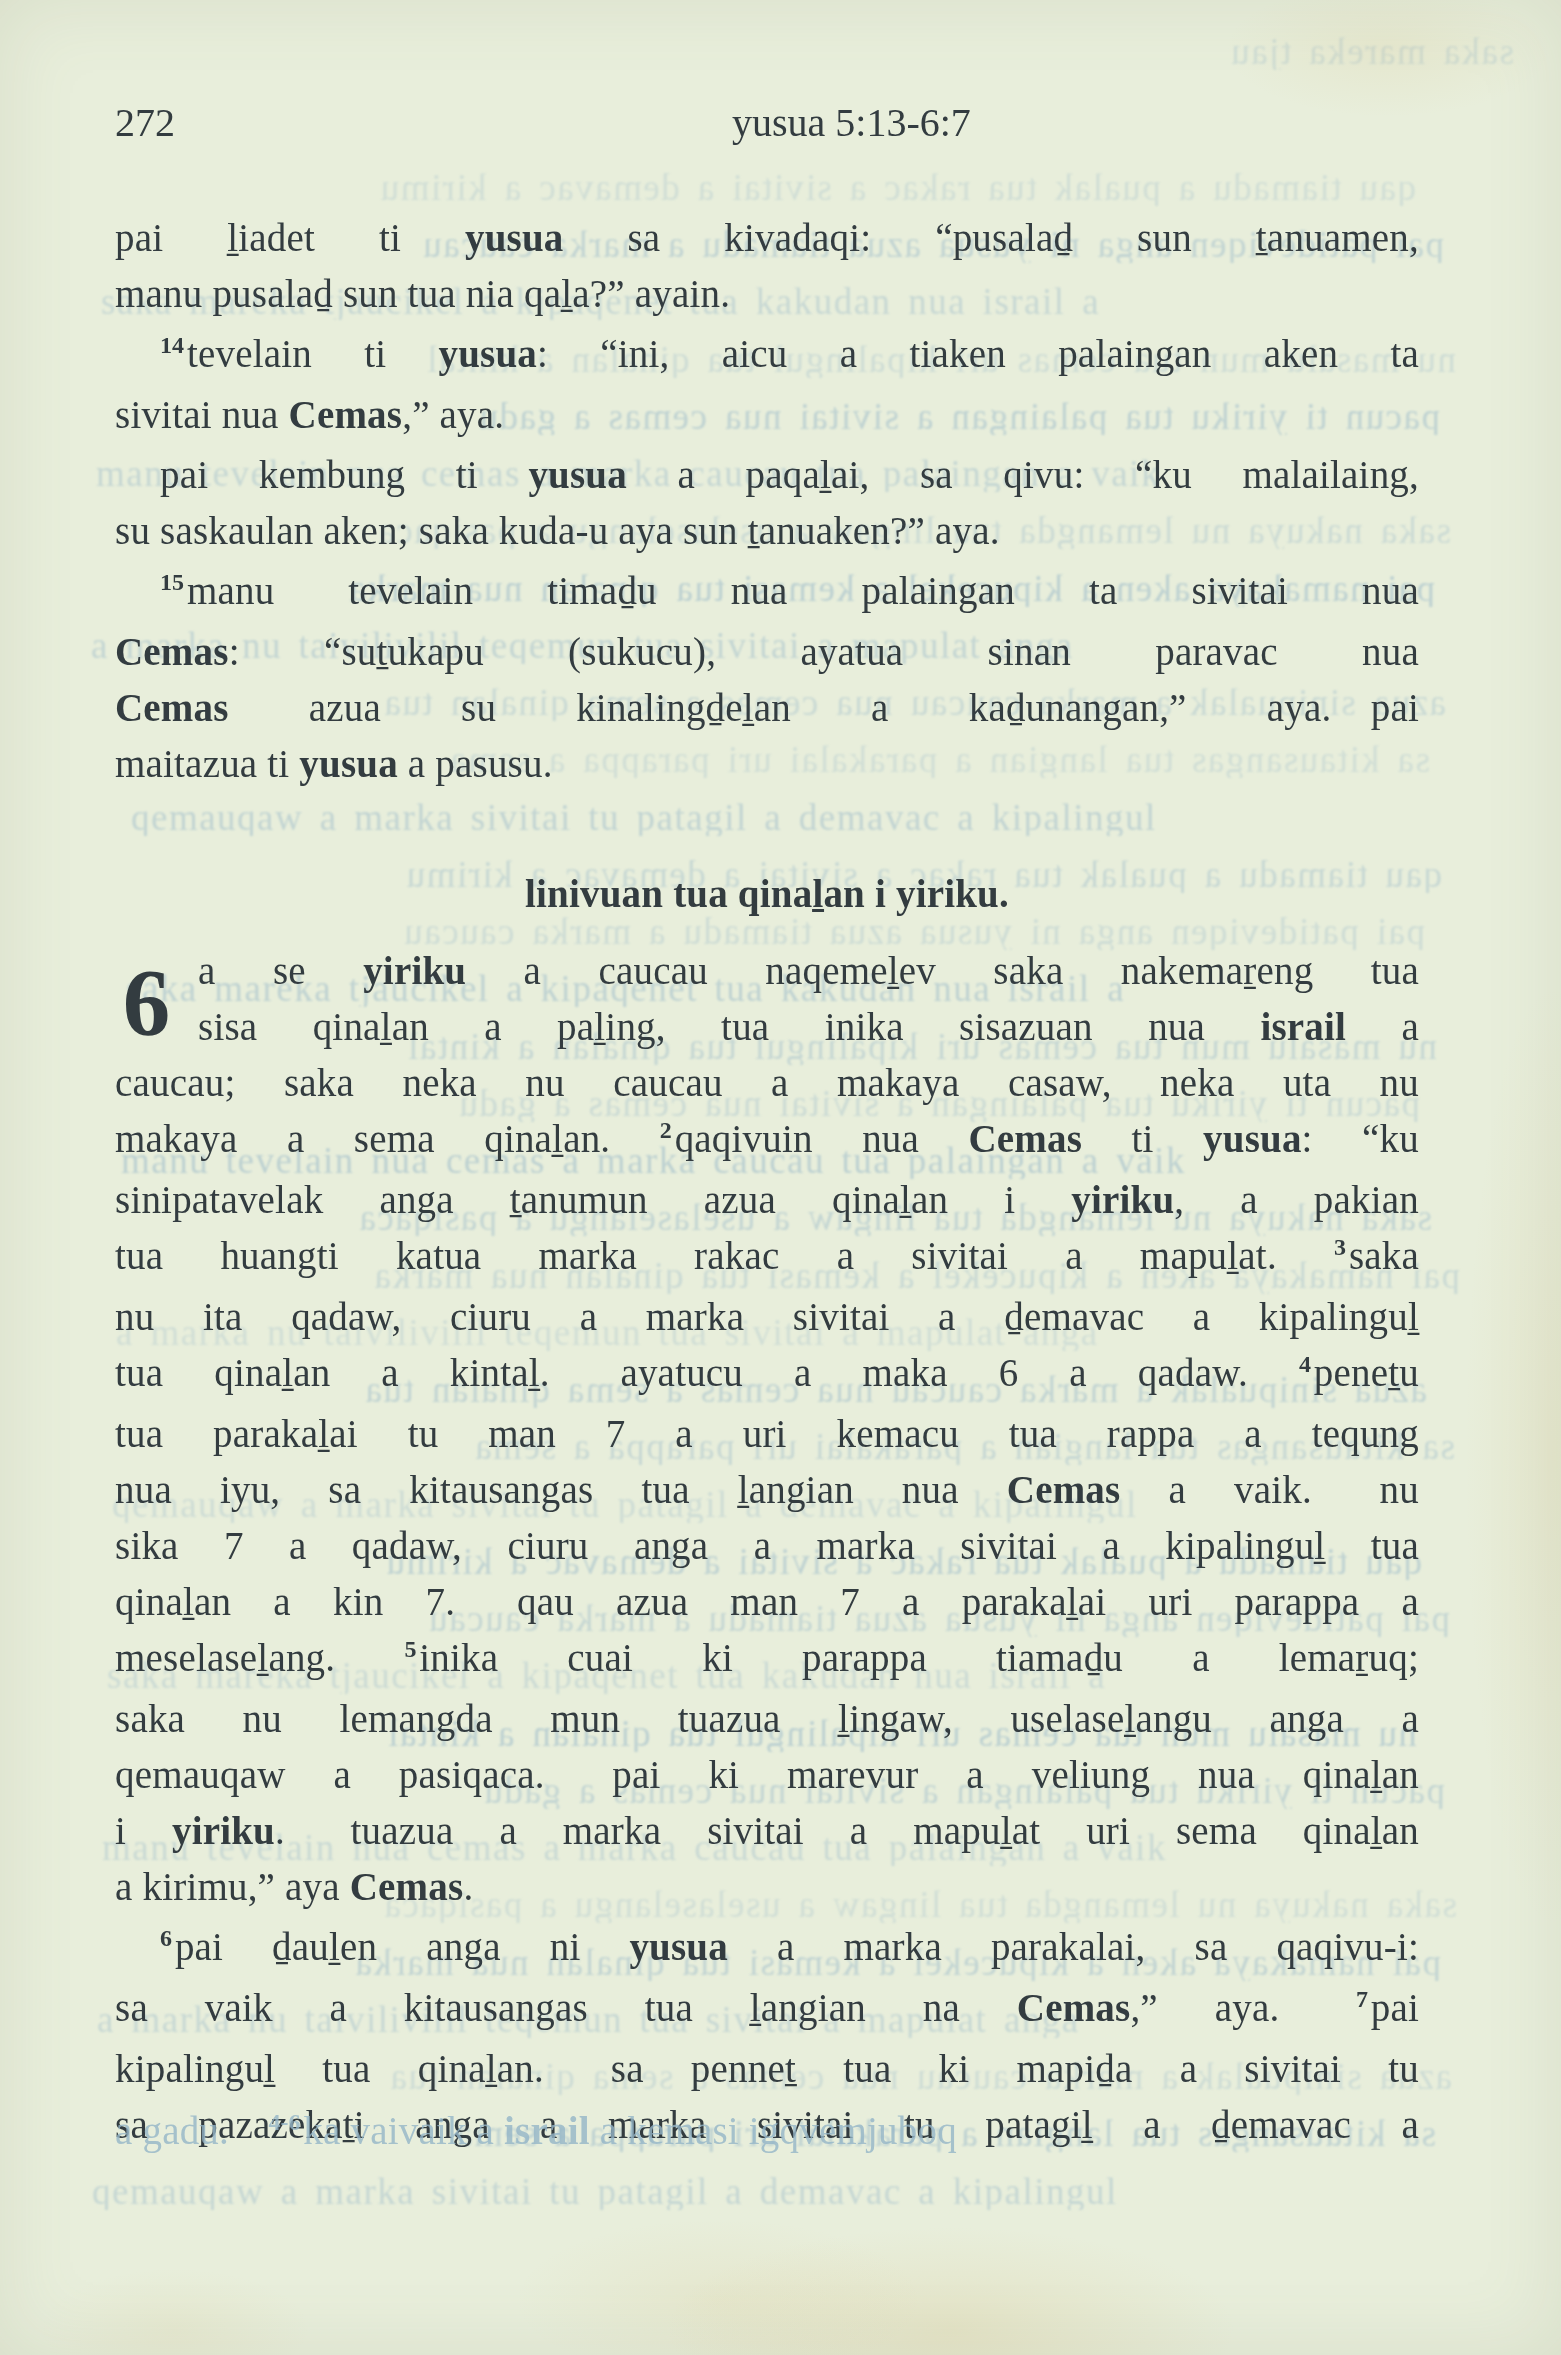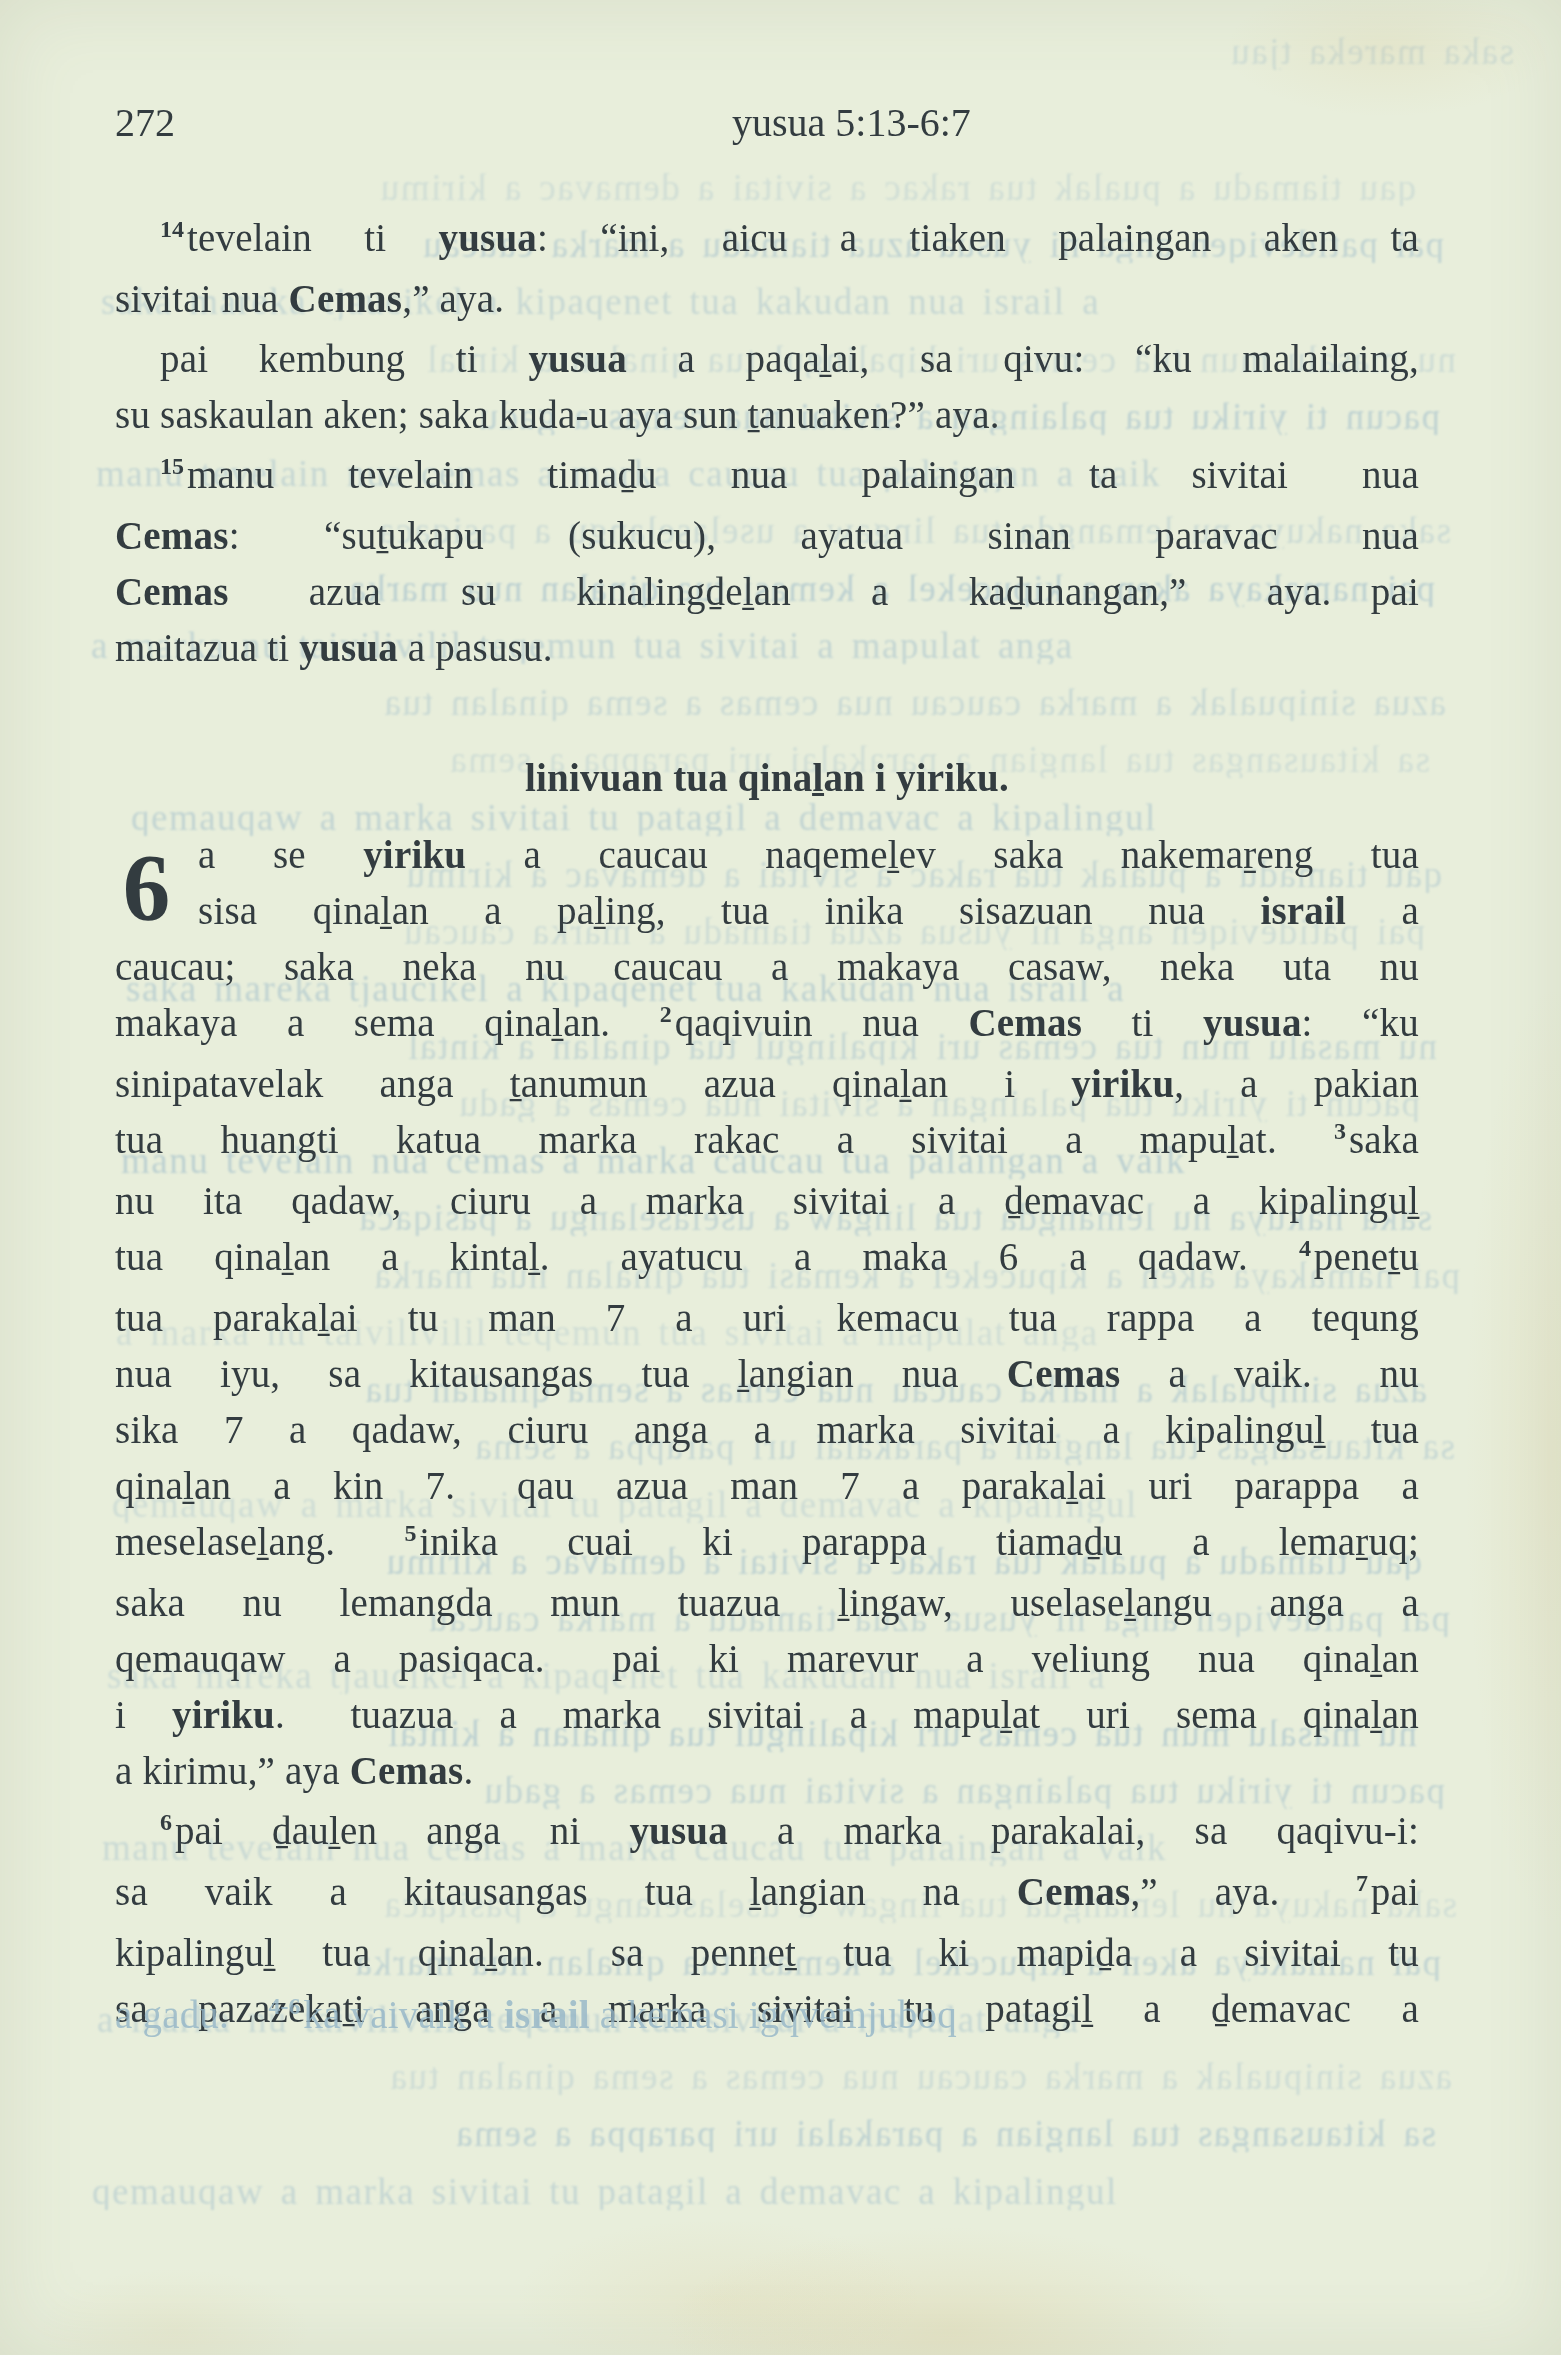--- a/index.html
+++ b/index.html
@@ -78,20 +78,24 @@
       <div class="bline" style="top: 2001px; left: 97px; opacity: 0.39;">a marka nu taivilivilil teqemun tua sivitai a mapulat anga</div>
       <div class="bline mir" style="top: 2058px; left: 125px; opacity: 0.31;">azua sinipualak a marka caucau nua cemas a sema qinalan tua</div>
       <div class="bline mir" style="top: 2115px; left: 109px; opacity: 0.49;">sa kitausangas tua langian a parakalai uri parappa a sema</div>
       <div class="bline" style="top: 2173px; left: 92px; opacity: 0.41;">qemauqaw a marka sivitai tu patagil a demavac a kipalingul</div>
       <div class="bline mir" style="top: 33px; left: 1106px; width: 408px; opacity: 0.3;">saka mareka tjau</div>
     </div>
   <div class="stains"></div>
   <span class="pageno">272</span>
   <span class="runhead">yusua 5:13-6:7</span>
   <main class="text-column" id="column">
+      <div class="para">
+        <div class="line"><span class="t">pai ḻiadet ti </span><span class="b">yusua</span><span class="t"> sa kivadaqi: “pusalaḏ sun ṯanuamen,</span></div>
+        <div class="line last"><span class="t">manu pusalaḏ sun tua nia qaḻa?” ayain.</span></div>
+      </div>
       <div class="para indent">
         <div class="line"><sup class="v">14</sup><span class="t">tevelain ti </span><span class="b">yusua</span><span class="t">: “ini, aicu a tiaken palaingan aken ta</span></div>
         <div class="line last"><span class="t">sivitai nua </span><span class="b">Cemas</span><span class="t">,” aya.</span></div>
       </div>
       <div class="para indent">
         <div class="line"><span class="t">pai kembung ti </span><span class="b">yusua</span><span class="t"> a paqaḻai, sa qivu: “ku malailaing,</span></div>
         <div class="line last"><span class="t">su saskaulan aken; saka kuda-u aya sun ṯanuaken?” aya.</span></div>
       </div>
       <div class="para indent">
         <div class="line"><sup class="v">15</sup><span class="t">manu tevelain timaḏu nua palaingan ta sivitai nua</span></div>

